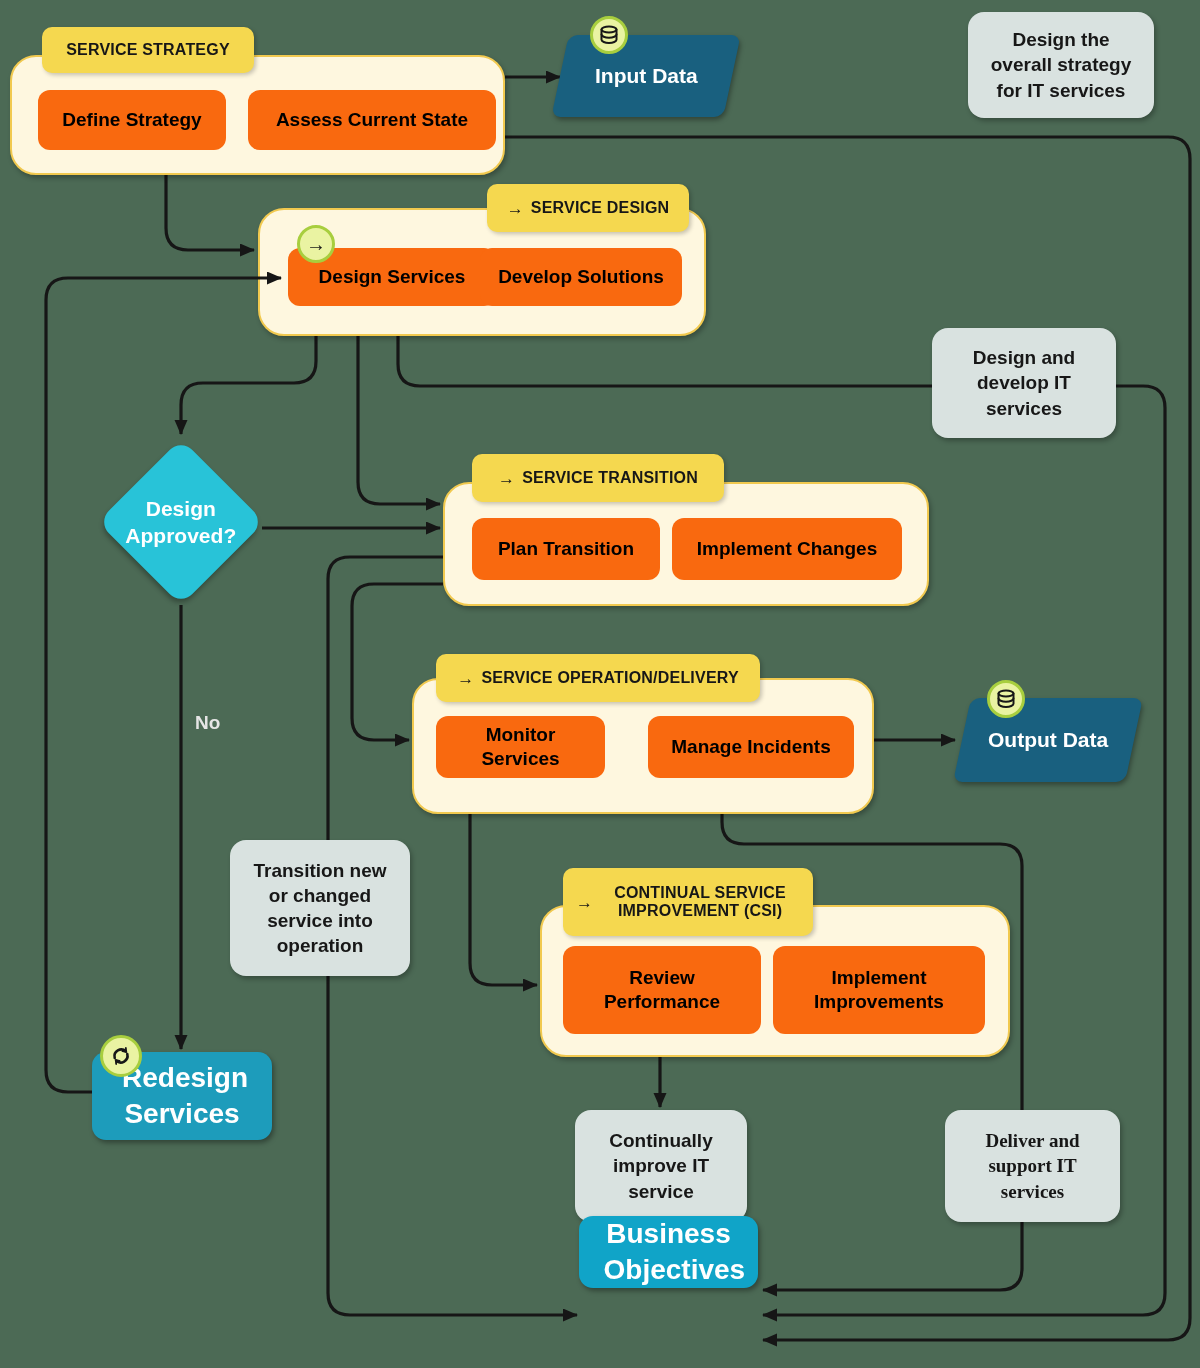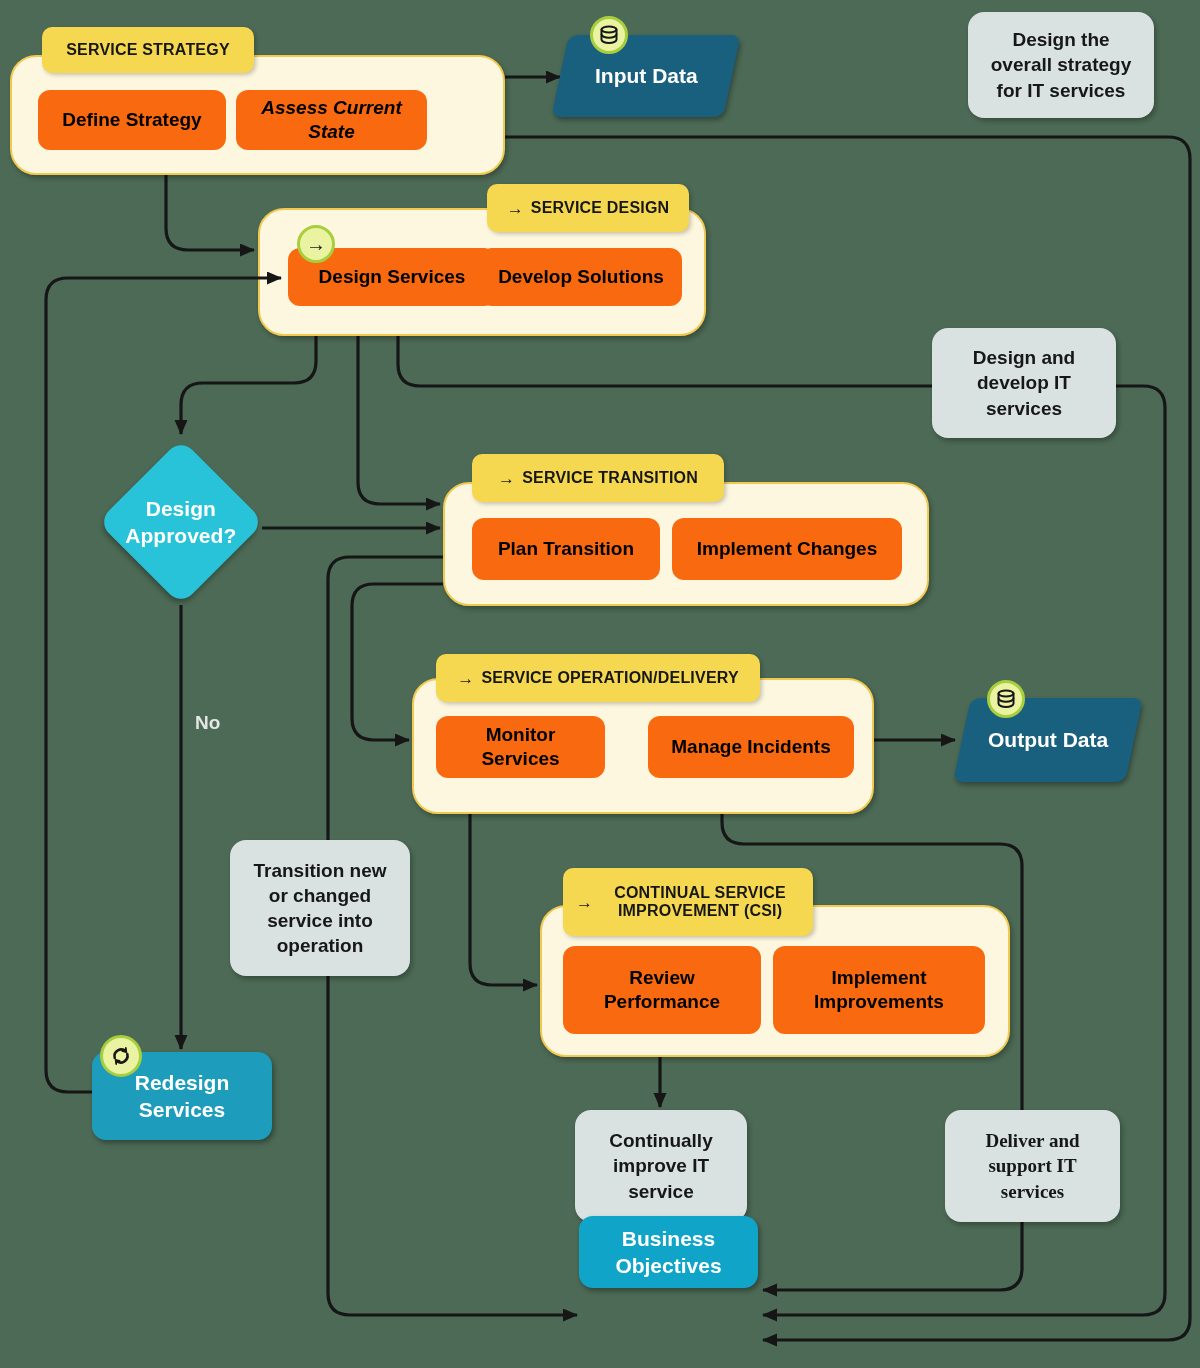--- a/index.html
+++ b/index.html
@@ -9,30 +9,30 @@
   svg.wires-top{position:absolute;left:0;top:0;z-index:3;}
   .shape{position:absolute;box-sizing:border-box;display:flex;align-items:center;justify-content:center;text-align:center;}
   .container{background:#FEF7DF;border:2px solid #F1C94F;border-radius:26px;z-index:2;box-shadow:2px 3px 5px rgba(0,0,0,.28);}
   .grouplabel{background:#F5D84F;border-radius:10px;z-index:2;color:#171717;font-weight:700;font-size:16px;letter-spacing:.2px;
     display:flex;align-items:center;justify-content:center;gap:7px;box-shadow:2px 2px 4px rgba(0,0,0,.22);padding:2px 8px;box-sizing:border-box;position:absolute;text-align:center;}
   .lbl-arrow{font-size:17px;font-weight:700;line-height:1;}
   .btn{background:#F9690F;border-radius:12px;color:#000000;font-weight:700;font-size:19px;z-index:2;line-height:1.25;padding:4px 10px;}
   .note{background:#D9E2E0;border-radius:16px;color:#171717;font-weight:700;font-size:19px;line-height:1.32;z-index:2;padding:6px 15px;box-shadow:2px 3px 5px rgba(0,0,0,.28);}
   .datanode{background:#19607F;border-radius:9px;color:#fff;font-weight:700;font-size:21px;z-index:2;transform:skewX(-12deg);box-shadow:2px 3px 5px rgba(0,0,0,.35);}
   .datanode .unskew{transform:skewX(12deg);}
-  .tealnode{color:#fff;font-weight:700;font-size:21px;line-height:1.3;z-index:2;border-radius:14px;box-shadow:2px 3px 5px rgba(0,0,0,.35);}
+  .tealnode{color:#fff;font-weight:700;font-size:28px;line-height:1.3;z-index:2;border-radius:14px;box-shadow:2px 3px 5px rgba(0,0,0,.35);}
   .diamond{background:#28C3D8;border-radius:16px;transform:rotate(45deg);z-index:2;box-shadow:2px 3px 5px rgba(0,0,0,.3);}
   .diamond-text{transform:rotate(-45deg);color:#fff;font-weight:700;font-size:21px;line-height:1.3;width:130px;text-align:center;}
   .badge{position:absolute;background:#EAF3A2;border:3px solid #A8CE3E;border-radius:50%;z-index:4;display:flex;align-items:center;justify-content:center;box-sizing:border-box;color:#171717;}
   .floatlabel{position:absolute;color:#e5e5e5;font-weight:700;font-size:19px;z-index:2;}
   
   #c-strategy{left:10px;top:55px;width:495px;height:120px;}
   #l-strategy{left:42px;top:27px;width:212px;height:46px;}
   #b-define{left:38px;top:90px;width:188px;height:60px;}
-  #b-assess{left:236px;top:90px;width:191px;height:60px;font-style:italic;}
+  #b-assess{left:248px;top:90px;width:248px;height:60px;}
   #n-input{left:560px;top:35px;width:172px;height:82px;}
   #note-strategy{left:968px;top:12px;width:186px;height:106px;}
   #c-design{left:258px;top:208px;width:448px;height:128px;}
   #l-design{left:487px;top:184px;width:202px;height:48px;}
   #b-designsv{left:288px;top:248px;width:208px;height:58px;text-align:right;}
   #b-develop{left:480px;top:248px;width:202px;height:58px;}
   #note-design{left:932px;top:328px;width:184px;height:110px;}
   #d-approved{left:122px;top:463px;width:118px;height:118px;}
   #c-transition{left:443px;top:482px;width:486px;height:124px;}
   #l-transition{left:472px;top:454px;width:252px;height:48px;}

